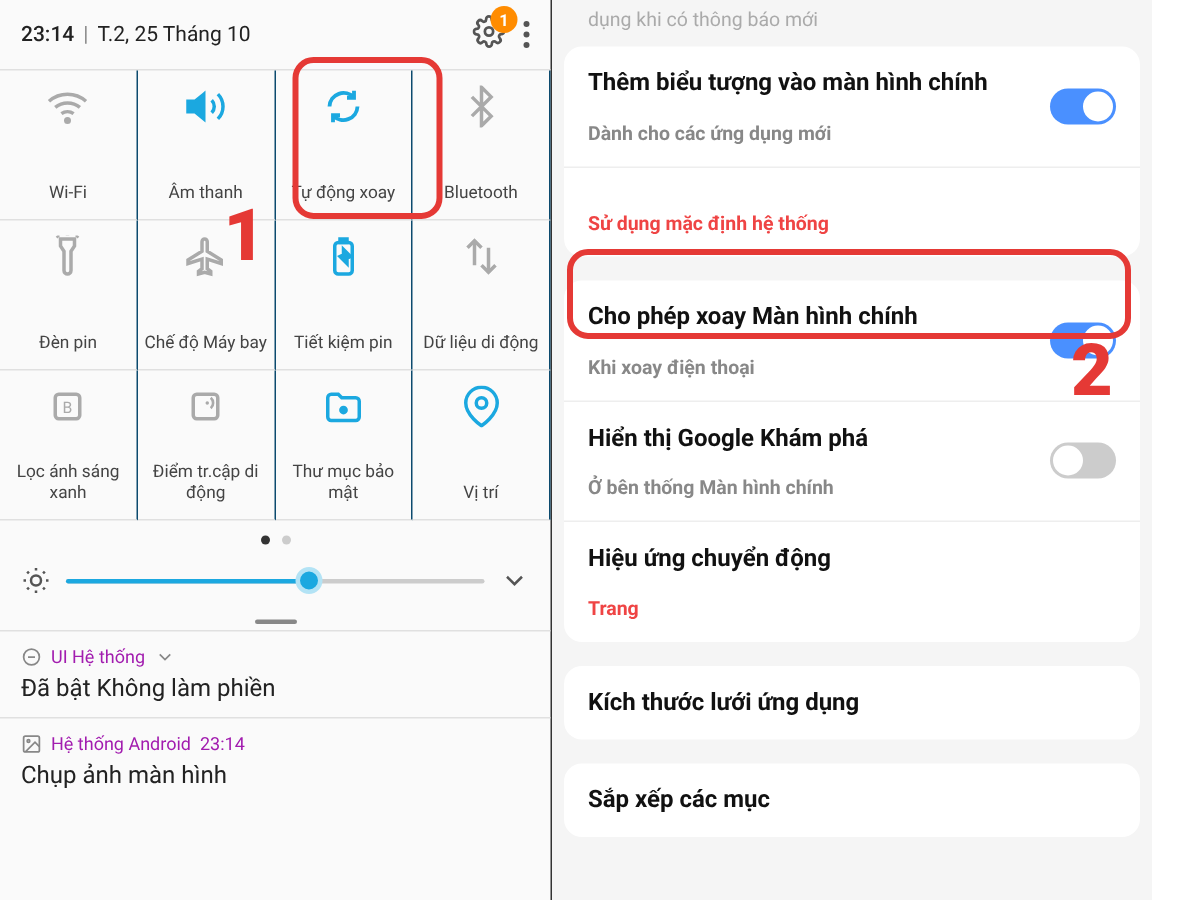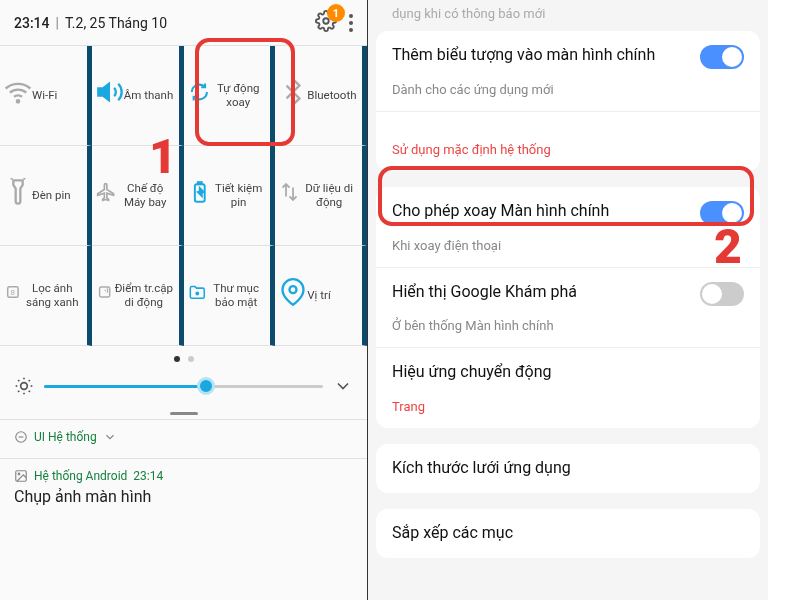--- a/index.html
+++ b/index.html
@@ -14,21 +14,21 @@
     .status-bar .sep { margin: 0 6px; color: #888; }
     .status-bar .date { }
     .status-bar .spacer { flex: 1; }
     .gear-wrap { position: relative; margin-right: 12px; }
     .gear-wrap svg { width: 22px; height: 22px; }
     .badge { position: absolute; top: -6px; right: -8px; background: #ff8c00; color: #fff; border-radius: 50%; width: 18px; height: 18px; font-size: 11px; font-weight: 700; display: flex; align-items: center; justify-content: center; }
     .menu-dots { display: flex; flex-direction: column; gap: 3px; }
     .menu-dots span { width: 4px; height: 4px; background: #555; border-radius: 50%; }
     
     .tile-grid { display: grid; grid-template-columns: repeat(4, 1fr); grid-template-rows: repeat(3, 1fr); border-top: 1px solid #e0e0e0; }
-    .tile { border-right: 5px solid #0c4a6e; border-bottom: 1px solid #e0e0e0; display: flex; flex-direction: row; align-items: center; justify-content: flex-start; padding: 10px 4px; height: 100px; position: relative; }
+    .tile { border-right: 1px solid #0c4a6e; border-bottom: 1px solid #e0e0e0; display: flex; flex-direction: column; align-items: center; justify-content: space-between; padding: 10px 4px; height: 100px; position: relative; }
     .tile svg { width: 28px; height: 28px; margin-bottom: 8px; }
     .tile .label { font-size: 11.5px; color: #444; text-align: center; line-height: 1.2; }
     .tile.active svg { stroke: #1ba8e0; }
     .tile.active .active-fill { fill: #1ba8e0; }
     .tile.inactive svg { stroke: #aaa; }
     
     .highlight-red { position: absolute; border: 4px solid #e53935; border-radius: 14px; pointer-events: none; }
     .hl1 { left: 195px; top: 38px; width: 100px; height: 108px; }
     .hl2 { left: 10px; top: 166px; width: 376px; height: 60px; }
     .step-num { position: absolute; color: #e53935; font-size: 48px; font-weight: 900; pointer-events: none; }
@@ -44,28 +44,28 @@
     .slider { flex: 1; position: relative; height: 24px; display: flex; align-items: center; }
     .slider-track { height: 3px; width: 100%; background: #ccc; border-radius: 2px; }
     .slider-fill { position: absolute; left: 0; height: 3px; background: #1ba8e0; border-radius: 2px; width: 58%; }
     .slider-thumb { position: absolute; left: 58%; transform: translateX(-50%); width: 18px; height: 18px; background: #1ba8e0; border-radius: 50%; border: 3px solid #b3e3f5; }
     .chev { }
     
     .handle { display: flex; justify-content: center; padding: 2px 0 4px; }
     .handle span { width: 28px; height: 3px; background: #888; border-radius: 2px; }
     
     .notif { border-top: 1px solid #e0e0e0; padding: 10px 14px; }
-    .notif-head { display: flex; align-items: flex-end; gap: 6px; font-size: 12px; color: #15803d; margin-bottom: 4px; }
+    .notif-head { display: flex; align-items: flex-end; gap: 6px; font-size: 12px; color: #a21caf; margin-bottom: 4px; }
     .notif-head svg { width: 14px; height: 14px; }
     .notif-title { font-size: 16px; color: #222; }
     
     
     .right-scroll { overflow: hidden; position: relative; flex: 1; }
     .setting-group { background: #fff; margin: 0 8px 16px; border-radius: 12px; }
-    .setting { padding: 14px 16px; display: flex; gap: 10px; position: relative; }
+    .setting { padding: 14px 16px; display: flex; align-items: center; gap: 10px; position: relative; font-weight: bold; }
     .setting + .setting { border-top: 1px solid #eee; }
     .setting-text { flex: 1; }
     .setting-title { font-size: 16px; color: #111; line-height: 1.3; }
     .setting-sub { font-size: 13px; color: #888; margin-top: 16px; }
     .setting-sub.link { color: #ef4444; }
     .toggle { width: 44px; height: 24px; border-radius: 12px; position: relative; flex-shrink: 0; }
     .toggle.on { background: #4a90ff; }
     .toggle.off { background: #ccc; }
     .toggle::after { content: ""; position: absolute; width: 20px; height: 20px; background: #fff; border-radius: 50%; top: 2px; }
     .toggle.on::after { right: 2px; }
@@ -226,20 +226,21 @@
     <div class="notif-head">
       <svg viewBox="0 0 24 24" fill="none" stroke="#888" stroke-width="2">
           <circle cx="12" cy="12" r="9"></circle>
           <line x1="8" y1="12" x2="16" y2="12"></line>
         </svg>
       <span>UI Hệ thống</span>
       <svg viewBox="0 0 24 24" width="12" height="12" fill="none" stroke="#888" stroke-width="2">
           <polyline points="6 9 12 15 18 9"></polyline>
         </svg>
     </div>
+    <div class="notif-title">Đã bật Không làm phiền</div>
   </div>
 
   <div class="notif">
     <div class="notif-head">
       <svg viewBox="0 0 24 24" fill="none" stroke="#888" stroke-width="2">
           <rect x="3" y="3" width="18" height="18" rx="2"></rect>
           <circle cx="8.5" cy="8.5" r="1.5"></circle>
           <polyline points="21 15 16 10 5 21"></polyline>
         </svg>
       <span>Hệ thống Android</span>

